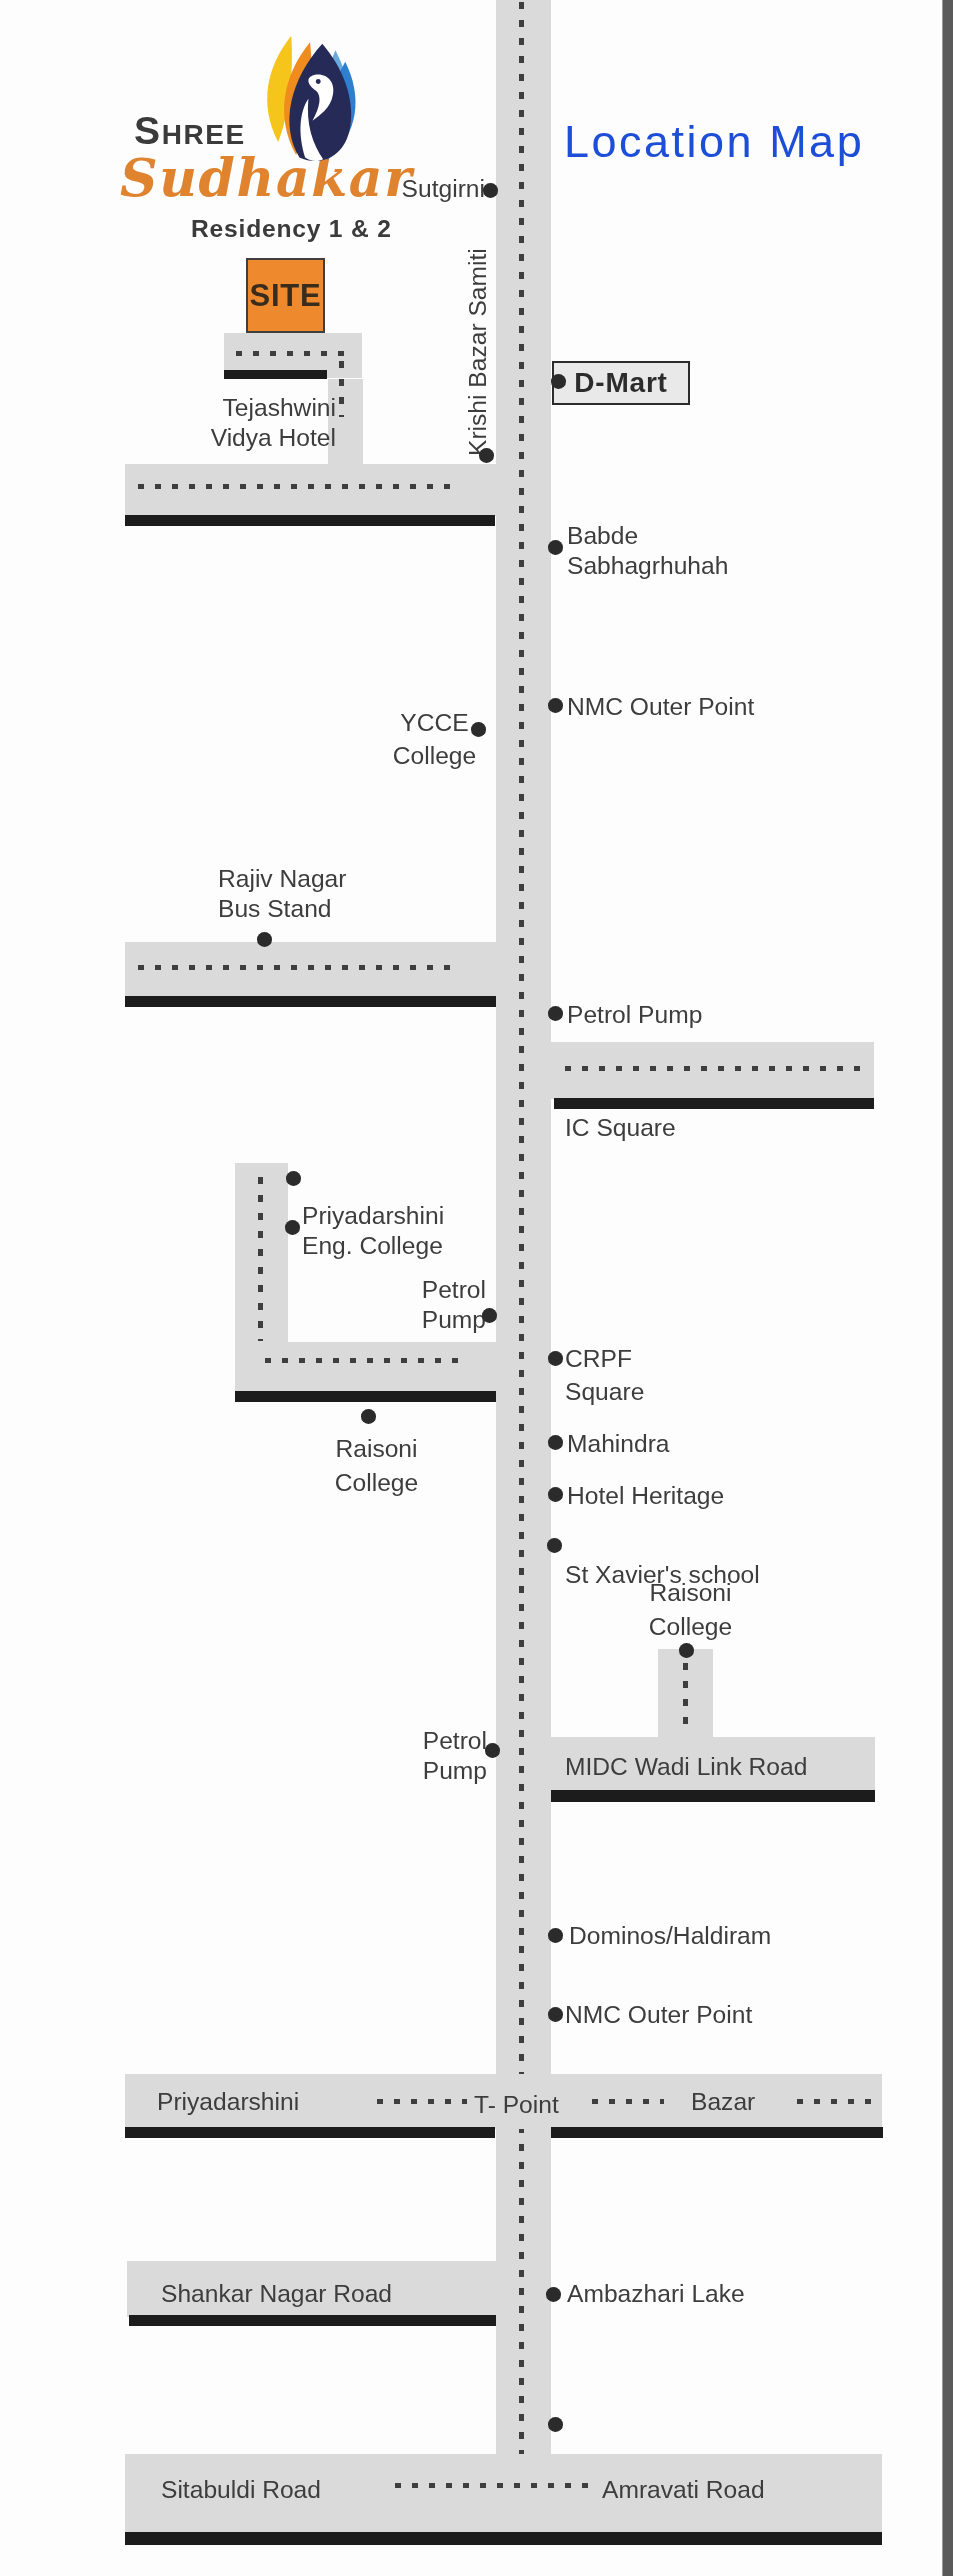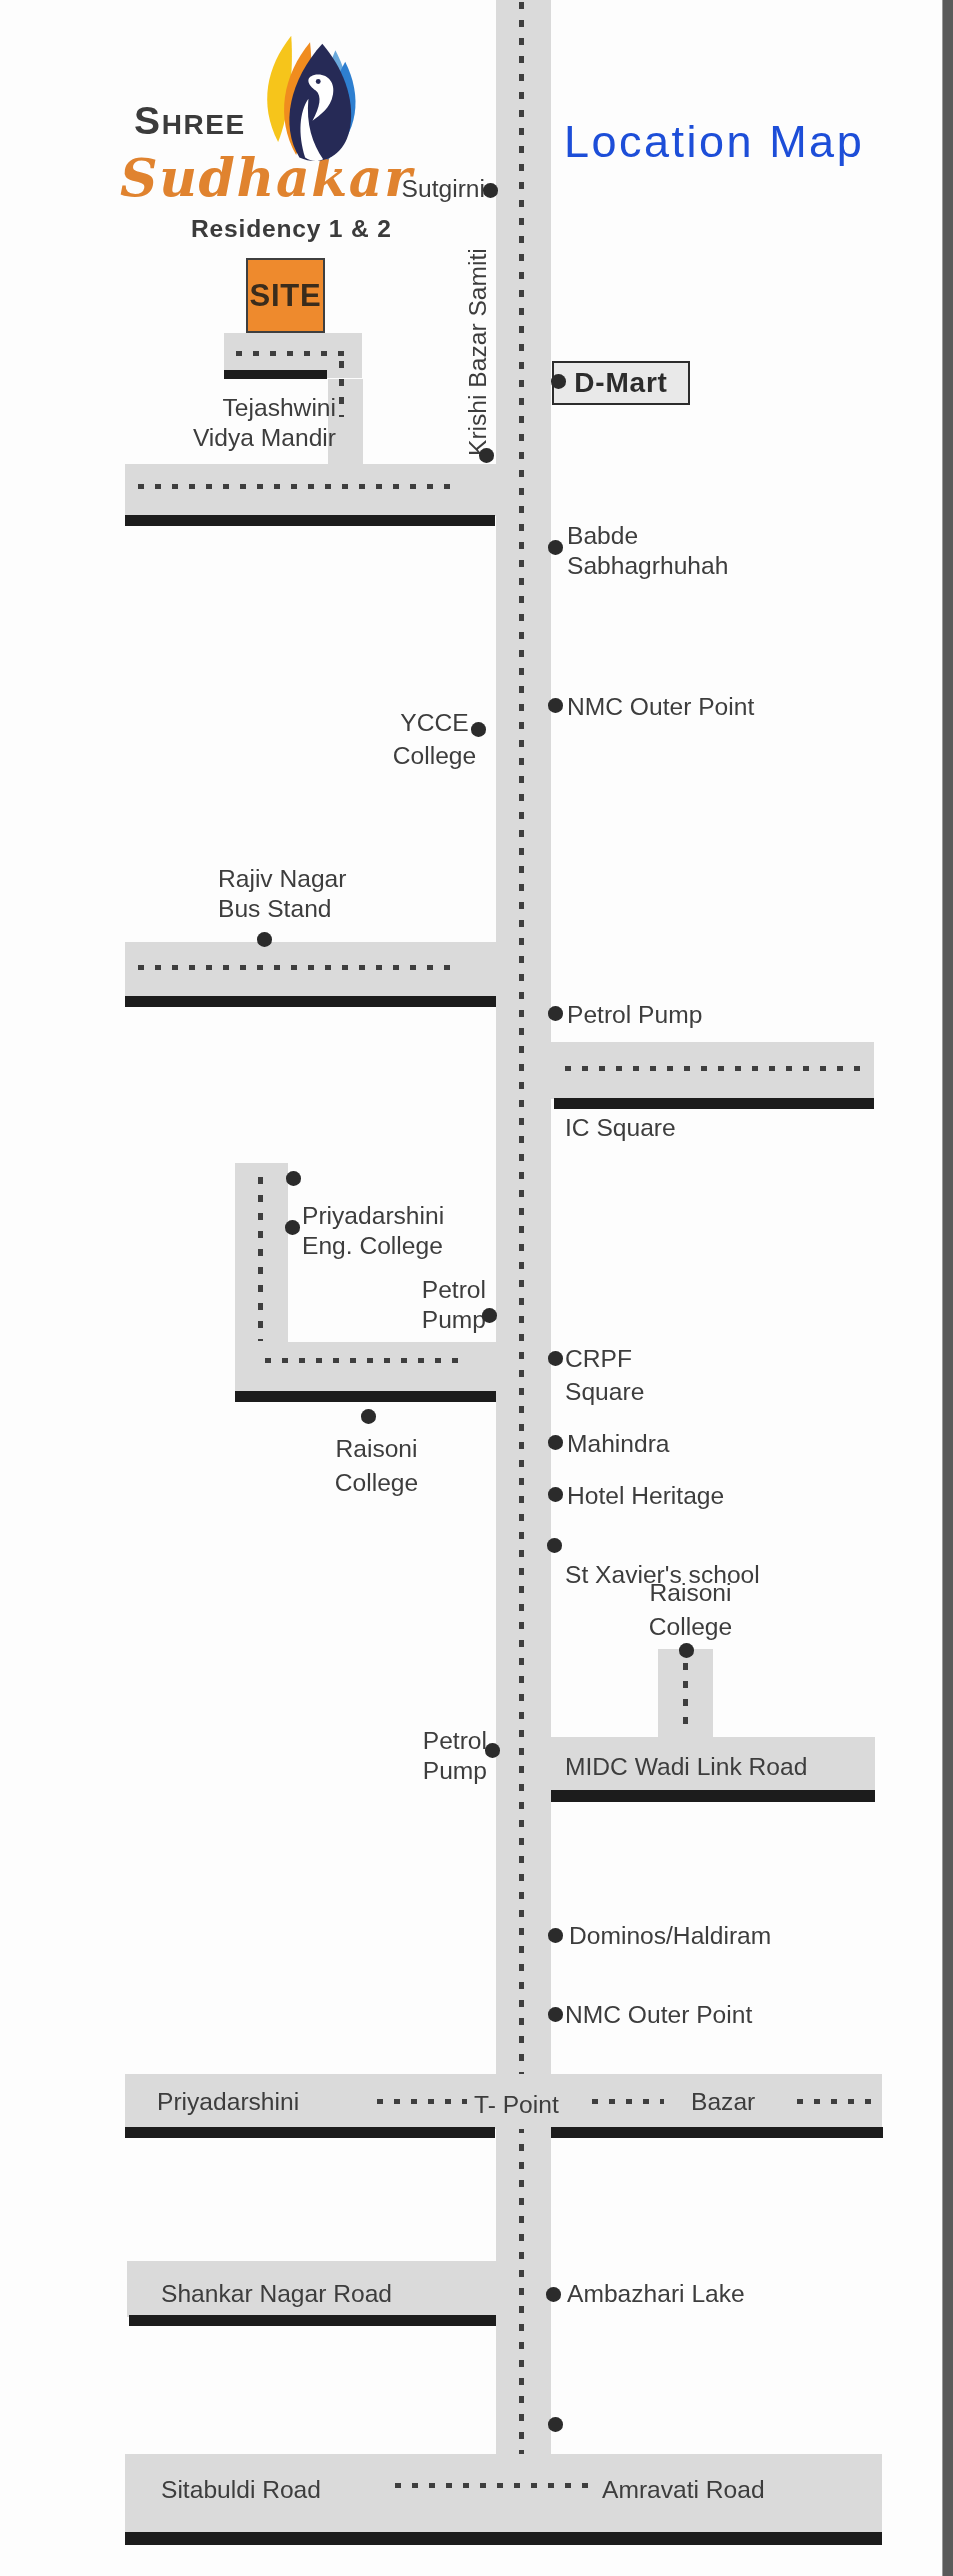--- a/index.html
+++ b/index.html
@@ -23,21 +23,21 @@
     background:#ee8a2d;border:2.5px solid #3f3f3f;box-sizing:border-box;
     display:flex;align-items:center;justify-content:center;
     font-size:31px;font-weight:bold;color:#3a2c1c;letter-spacing:0.8px;
   }
   #dmart-box{
     position:absolute;left:552px;top:361px;width:138px;height:44px;
     background:#e9e9e9;border:2.5px solid #2c2c2c;box-sizing:border-box;
     display:flex;align-items:center;justify-content:center;
     font-size:28px;font-weight:bold;color:#2c2c2c;letter-spacing:0.8px;
   }
-  #brand-shree{position:absolute;left:134px;top:99px;color:#3b3b3b;font-weight:bold;letter-spacing:1.6px;}
+  #brand-shree{position:absolute;left:134px;top:109px;color:#3b3b3b;font-weight:bold;letter-spacing:1.6px;}
   #brand-shree .big{font-size:39px;}
   #brand-shree .sm{font-size:28px;}
   #brand-script{position:absolute;left:120px;top:147px;font-family:"DejaVu Serif","Liberation Serif",serif;
     font-style:italic;font-weight:bold;font-size:52px;color:#e0832f;letter-spacing:1.6px;}
   #brand-residency{position:absolute;left:191px;top:215px;font-size:24.6px;font-weight:bold;color:#3b3b3b;letter-spacing:0.8px;}
   #edge-strip{position:absolute;left:942px;top:0;width:11.5px;height:2576px;background:#5a5a5a;border-left:1.6px solid #9a9a9a;}
 </style>
 </head>
 <body>
 
@@ -113,21 +113,21 @@
   <div class="lbl" style="left:565px;top:1752px;width:295px;">MIDC Wadi Link Road</div>
   <div class="lbl" style="left:157px;top:2087px;">Priyadarshini</div>
   <div class="lbl" style="left:474px;top:2090px;">T- Point</div>
   <div class="lbl" style="left:691px;top:2087px;">Bazar</div>
   <div class="lbl" style="left:161px;top:2279px;">Shankar Nagar Road</div>
   <div class="lbl" style="left:161px;top:2475px;">Sitabuldi Road</div>
   <div class="lbl" style="left:602px;top:2475px;">Amravati Road</div>
 
   <div class="lbl rgt" style="left:344px;top:174px;width:141px;">Sutgirni</div>
   <div class="lbl rgt" style="left:172px;top:393px;width:164px;">Tejashwini
-Vidya Mandir</div>
+Vidya Hotel</div>
   <div class="lbl" style="left:567px;top:521px;">Babde
 Sabhagrhuhah</div>
   <div class="lbl" style="left:567px;top:692px;">NMC Outer Point</div>
   <div class="lbl ctr" style="left:373px;top:706px;width:123px;line-height:33px;">YCCE
 College</div>
   <div class="lbl" style="left:218px;top:864px;">Rajiv Nagar
 Bus Stand</div>
   <div class="lbl" style="left:567px;top:1000px;">Petrol Pump</div>
   <div class="lbl" style="left:565px;top:1113px;">IC Square</div>
   <div class="lbl" style="left:302px;top:1201px;">Priyadarshini

